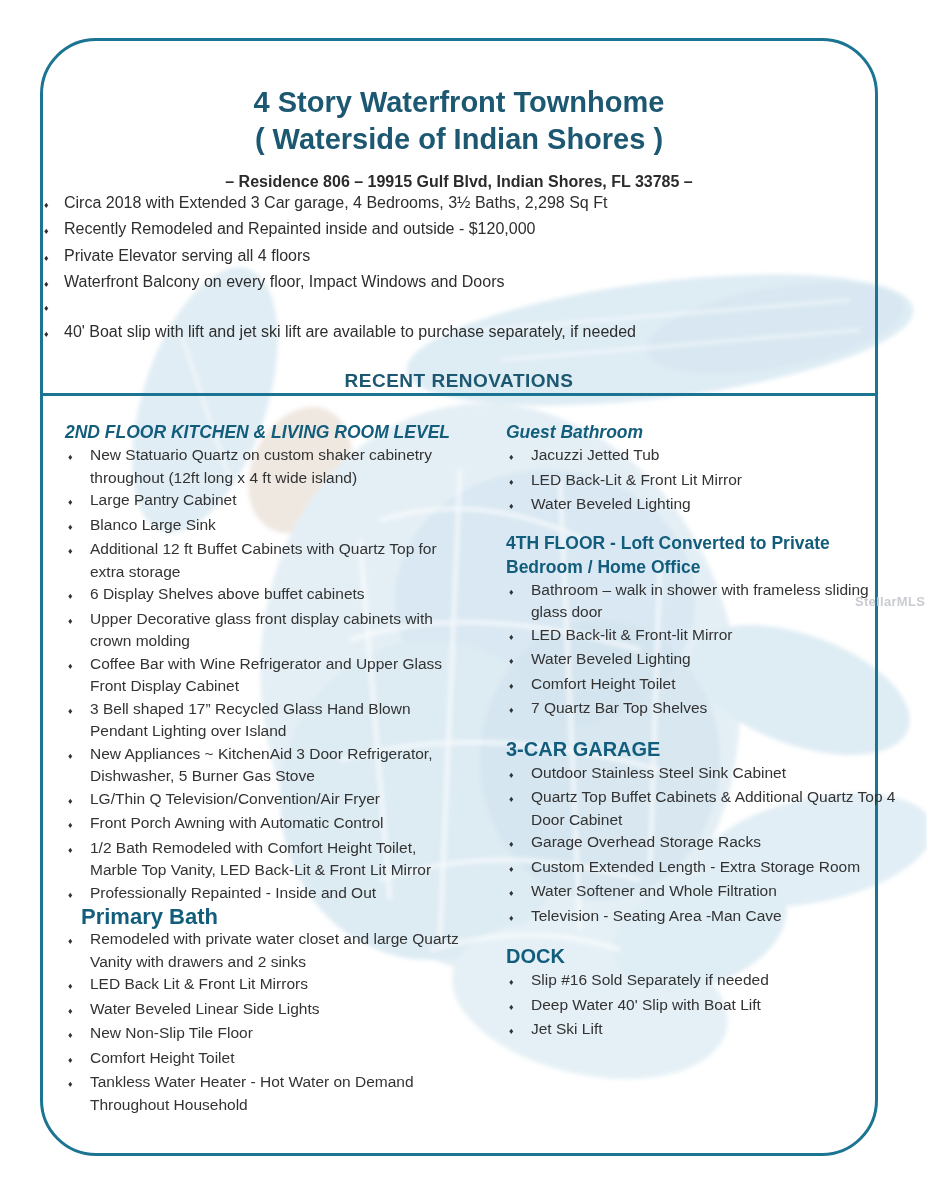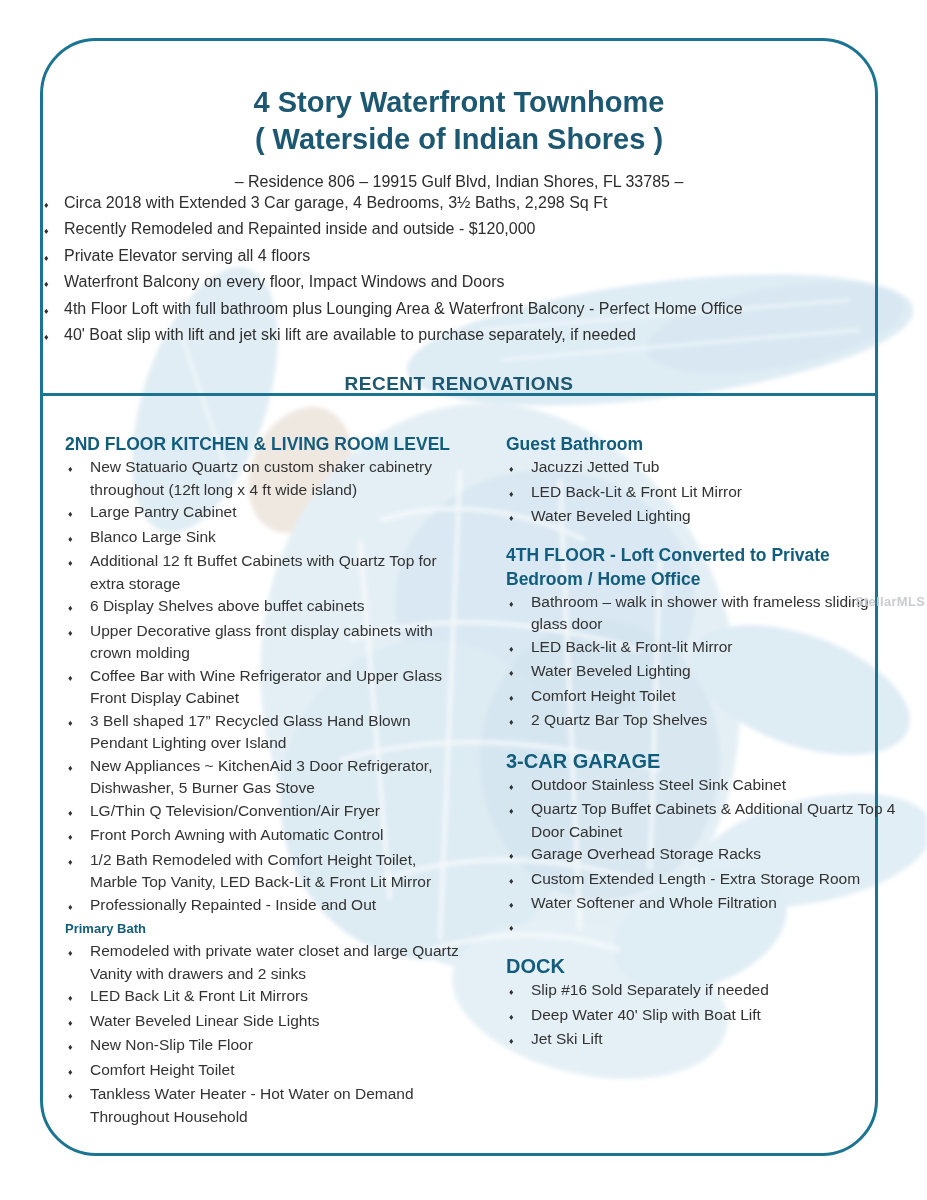--- a/index.html
+++ b/index.html
@@ -11,42 +11,42 @@
   .frame{
     position:absolute;left:40px;top:38px;width:832px;height:1112px;
     border:3px solid #1b7492;border-radius:56px;z-index:1;
   }
   .content{position:absolute;left:44px;top:38px;width:830px;z-index:2;}
   .title{
     text-align:center;color:#1d5872;font-weight:bold;
     font-size:29px;line-height:37px;margin-top:46px;
   }
   .address{
-    text-align:center;color:#2b2b2b;font-weight:normal;
+    text-align:center;color:#2b2b2b;font-weight:bold;
     font-size:16px;line-height:19px;margin-top:14px;
   }
   ul.bullet-list{list-style:none;margin:0;padding:0;}
   .highlights{margin-top:17px;padding-left:36px;}
   .highlights li{display:flex;align-items:baseline;font-size:16px;line-height:23.4px;color:#2e2e2e;}
   .bullet{flex-shrink:0;font-size:9px;color:#2e2e2e;}
   .highlights .bullet{width:20px;}
   .reno-heading{
     text-align:center;color:#1d5872;font-weight:bold;
     font-size:19px;line-height:23px;letter-spacing:0.5px;margin-top:23px;
   }
   .divider{position:absolute;left:43px;top:393px;width:832px;height:3px;background:#1b7492;z-index:2;}
   .columns{position:absolute;top:420px;left:0;width:927px;z-index:2;}
   .col{position:absolute;top:0;}
   .col-left{left:65px;width:394px;}
   .col-right{left:506px;width:402px;}
   .section-heading{color:#135d7c;font-weight:bold;}
   .section-heading.md{font-size:17.5px;line-height:24px;margin-top:13px;}
   .section-heading.lg{font-size:20px;line-height:26px;margin-top:14px;}
-  .col .section-heading:first-child{margin-top:12px;}
-  .section-subheading{color:#135d7c;font-weight:bold;font-size:13px;line-height:22px;}
+  .col .section-heading:first-child{margin-top:0;font-style:italic;}
+  .section-subheading{color:#135d7c;font-weight:bold;font-size:22px;line-height:22px;margin-left:16px;}
   .features{margin-top:2px;}
   .features li{display:flex;align-items:baseline;font-size:15.5px;line-height:22.5px;color:#333;}
   .features .bullet{width:22px;padding-left:3px;color:#333;}
   .watermark{
     position:absolute;left:855px;top:594px;z-index:3;
     font-size:13px;font-weight:bold;color:#c9ccd0;letter-spacing:0.3px;
   }
 </style>
 </head>
 <body>
@@ -106,21 +106,20 @@
         <li>
           <span class="bullet">♦</span>
           <span>Private Elevator serving all 4 floors</span>
         </li>
         <li>
           <span class="bullet">♦</span>
           <span>Waterfront Balcony on every floor, Impact Windows and Doors</span>
         </li>
         <li>
           <span class="bullet">♦</span>
-          <span>4th Floor Loft with full bathroom plus Lounging Area &amp; Waterfront Balcony - Perfect Home Office</span>
         </li>
         <li>
           <span class="bullet">♦</span>
           <span>40' Boat slip with lift and jet ski lift are available to purchase separately, if needed</span>
         </li>
       </ul>
     <div class="reno-heading">RECENT RENOVATIONS</div>
   </div>
 
   <div class="divider"></div>
@@ -239,21 +238,21 @@
           <li>
             <span class="bullet">♦</span>
             <span>Water Beveled Lighting</span>
           </li>
           <li>
             <span class="bullet">♦</span>
             <span>Comfort Height Toilet</span>
           </li>
           <li>
             <span class="bullet">♦</span>
-            <span>2 Quartz Bar Top Shelves</span>
+            <span>7 Quartz Bar Top Shelves</span>
           </li>
         </ul>
         <div class="section-heading lg">3-CAR GARAGE</div>
         <ul class="bullet-list features">
           <li>
             <span class="bullet">♦</span>
             <span>Outdoor Stainless Steel Sink Cabinet</span>
           </li>
           <li>
             <span class="bullet">♦</span>
@@ -266,20 +265,21 @@
           <li>
             <span class="bullet">♦</span>
             <span>Custom Extended Length - Extra Storage Room</span>
           </li>
           <li>
             <span class="bullet">♦</span>
             <span>Water Softener and Whole Filtration</span>
           </li>
           <li>
             <span class="bullet">♦</span>
+            <span>Television - Seating Area -Man Cave</span>
           </li>
         </ul>
         <div class="section-heading lg">DOCK</div>
         <ul class="bullet-list features">
           <li>
             <span class="bullet">♦</span>
             <span>Slip #16 Sold Separately if needed</span>
           </li>
           <li>
             <span class="bullet">♦</span>

